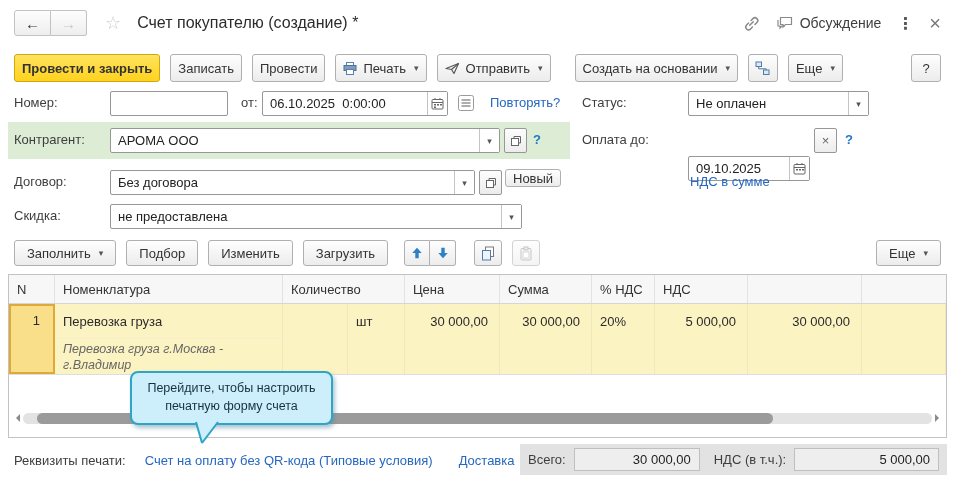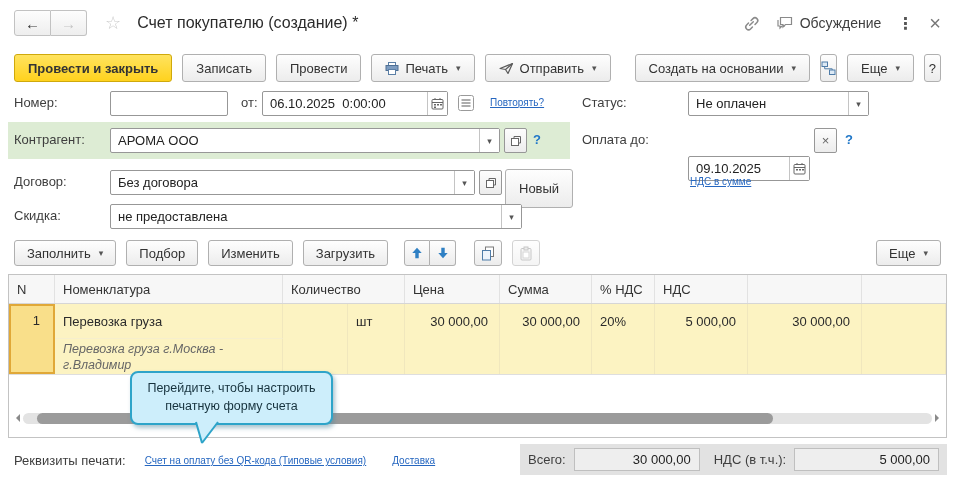--- a/index.html
+++ b/index.html
@@ -1,24 +1,24 @@
 <!DOCTYPE html>
 <html><head>
 <meta charset="utf-8">
 <style>
   html,body{margin:0;padding:0;background:#fff;}
   .page{position:relative;width:955px;height:482px;background:#fff;overflow:hidden;
         font-family:"Liberation Sans","DejaVu Sans",sans-serif;font-size:13px;color:#333;}
   .abs{position:absolute;}
   .lbl{color:#3e3e3e;font-size:13px;line-height:26px;white-space:nowrap;}
-  .link{color:#2667c0;text-decoration:underline;font-size:10px;line-height:26px;white-space:nowrap;cursor:pointer;}
+  .link{color:#2667c0;font-size:13px;line-height:26px;white-space:nowrap;cursor:pointer;}
   .qmark{color:#2077c8;font-weight:bold;font-size:13px;line-height:26px;cursor:pointer;}
 
   
-  .btn{height:28px;padding:0 13px;display:inline-flex;align-items:center;gap:6px;
+  .btn{height:28px;padding:0 7px;display:inline-flex;align-items:center;gap:6px;
        background:linear-gradient(#fefefe,#ececec);border:1px solid #b0b0b0;border-radius:3px;
        font-size:13px;color:#333;white-space:nowrap;cursor:pointer;box-sizing:border-box;}
   .btn-yellow{background:linear-gradient(#ffe35f,#ffd21e);border-color:#cfa90c;font-weight:bold;}
   .btn .dd{font-size:9px;color:#555;margin-left:2px;}
   .iconbtn{width:30px;padding:0;justify-content:center;}
   .smbtn{height:26px;padding:0 12px;}
   .sq{width:26px;padding:0;justify-content:center;}
   .disabled{opacity:.55;cursor:default;}
 
   
@@ -260,21 +260,21 @@
     <span class="inbtn">▾</span>
   </div>
   <div class="sqbtn" style="left:479px;top:170px;">
     <span>
       <svg width="12" height="12" viewBox="0 0 12 12">
           <rect x="1.5" y="3.5" width="7" height="7" fill="#fff" stroke="#666"></rect>
           <path d="M4 3.5 V1.5 H10.5 V8 H8.5" fill="none" stroke="#666"></path>
         </svg>
     </span>
   </div>
-  <div class="btn" style="position:absolute;left:505px;top:169px;height:39px;">
+  <div class="btn" style="position:absolute;left:505px;top:169px;height:18px;">
     <span>Новый</span>
   </div>
   <div class="abs link" style="left:690px;top:169px;">НДС в сумме</div>
 
   <div class="abs lbl" style="left:14px;top:203px;">Скидка:</div>
   <div class="field" style="left:110px;top:204px;width:412px;">
     <span class="txt">не предоставлена</span>
     <span class="inbtn">▾</span>
   </div>
 

